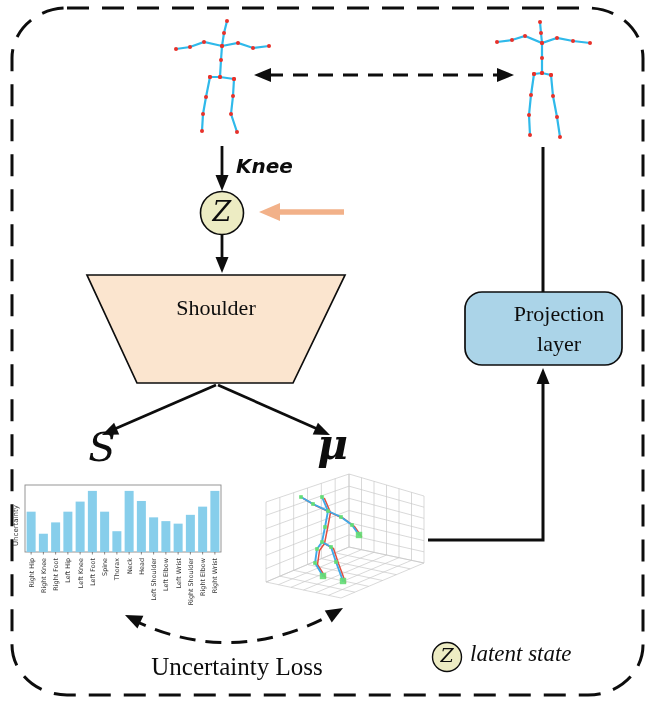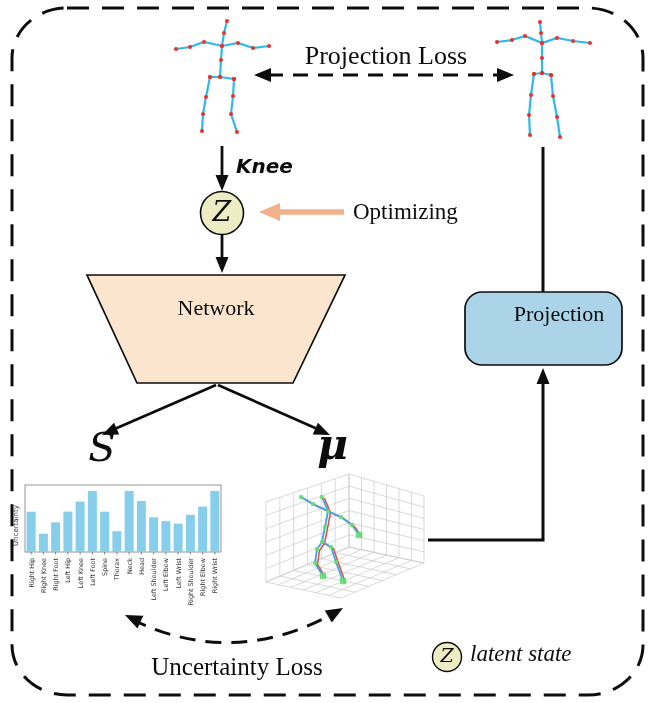--- a/index.html
+++ b/index.html
@@ -263,38 +263,37 @@
 
     <g>
       <path d="M131,619 Q235,670 338,611" fill="none" stroke="#0d0d0d" stroke-width="3" stroke-dasharray="16 10"></path>
       <polygon points="0,0 -17,-7 -17,7" transform="translate(125,615) rotate(205)" fill="#0d0d0d"></polygon>
       <polygon points="0,0 -17,-7 -17,7" transform="translate(343,608) rotate(-30)" fill="#0d0d0d"></polygon>
     </g>
 
     <circle cx="447" cy="657" r="14.5" fill="#EDECC3" stroke="#0d0d0d" stroke-width="1.4"></circle>
   </svg>
 
-  <div class="t serif-lg ctr" style="left:293px;top:41px;width:186px;">Projection Loss</div>
 
   <div class="t init" style="left:236px;top:154px;">Knee</div>
 
   <div class="t sym ctr" style="left:202px;top:196px;width:40px;font-size:27px;">Z</div>
 
-  <div class="t" style="left:353px;top:199px;font-size:23px;">Optimizing</div>
 
   <div class="t node-label ctr" style="left:116px;top:293px;width:200px;">
-    <div>Network</div>
+    <div>Shoulder</div>
   </div>
 
   <div class="t sym ctr" style="left:78px;top:424px;width:48px;font-size:40px;">S</div>
 
   <div class="t sym ctr" style="left:305px;top:420px;width:55px;font-size:42px;font-weight:bold;">μ</div>
 
   <div class="t node-label ctr" style="left:465px;top:299px;width:188px;">
     <div>Projection</div>
+    <div>layer</div>
   </div>
 
   <div class="t ylab" style="left:12px;top:546px;">Uncertainty</div>
 
   <div class="t ctr" style="left:123px;top:653px;width:228px;font-size:25px;">Uncertainty Loss</div>
 
   <div class="t sym ctr" style="left:433px;top:644px;width:28px;font-size:19px;">Z</div>
 
   <div class="t" style="left:470px;top:641px;font-size:23px;font-style:italic;">latent state</div>
 </div>

